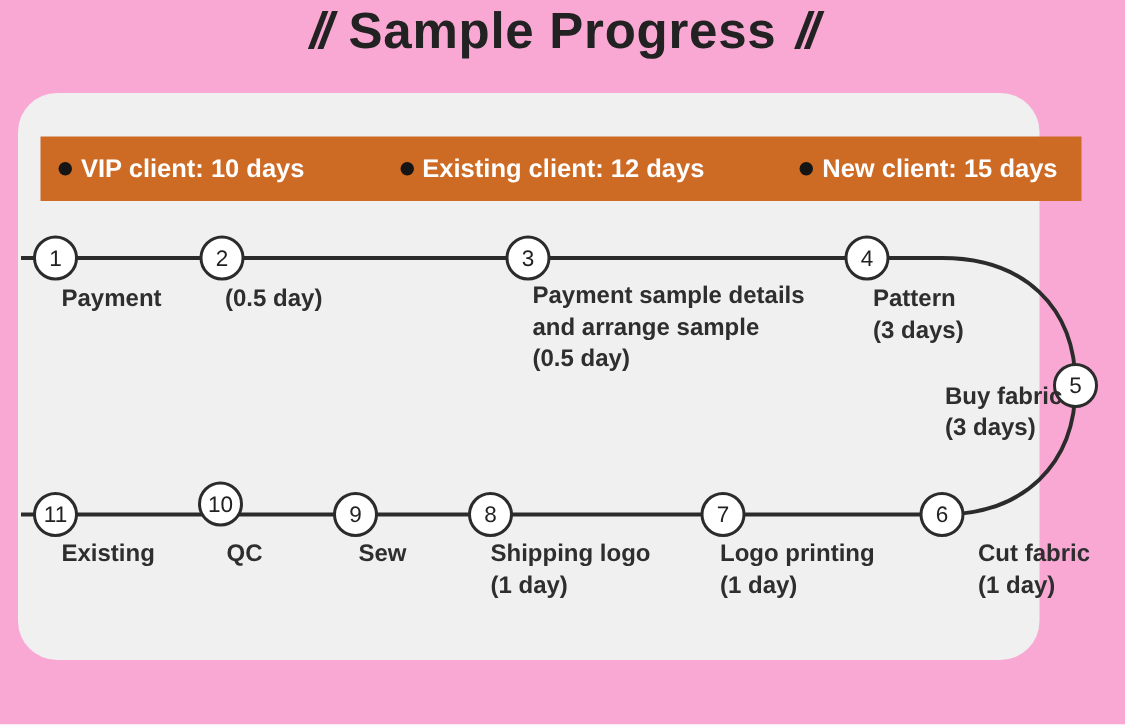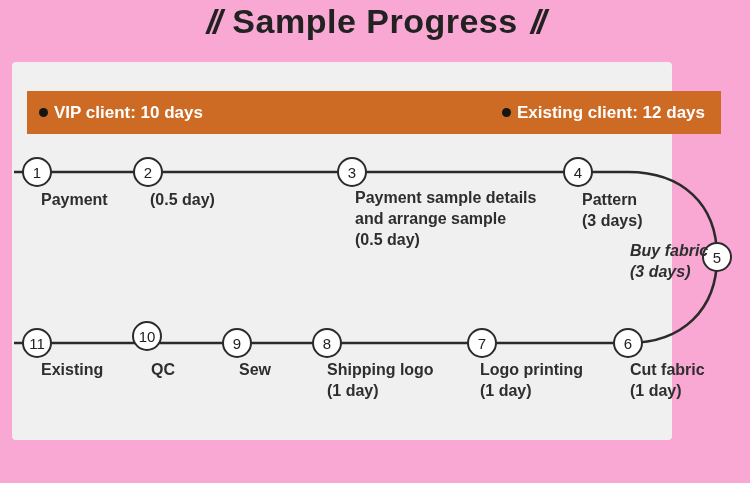--- a/index.html
+++ b/index.html
@@ -37,21 +37,22 @@
   }
 
   
   .card {
     position: absolute;
     left: 12px;
     top: 62px;
     width: 660px;
     height: 378px;
     background: #f0f0f0;
-    border-radius: 4px;
+    border-radius: 26px;
+    padding-left: 21px;
   }
 
   
   .banner {
     position: absolute;
     left: 15px;
     top: 29px;
     width: 694px;
     height: 43px;
     background: #cd6a24;
@@ -131,20 +132,24 @@
 
     <div class="banner">
       <div class="banner-item">
         <span class="bullet-dot"></span>
         <span>VIP client: 10 days</span>
       </div>
       <div class="banner-item">
         <span class="bullet-dot"></span>
         <span>Existing client: 12 days</span>
       </div>
+      <div class="banner-item">
+        <span class="bullet-dot"></span>
+        <span>New client: 15 days</span>
+      </div>
     </div>
 
     <svg class="flow-svg" viewBox="0 0 727 378" aria-hidden="true">
       <path d="M 2 110 H 616 C 670 110 705 142 705 195 C 705 248 670 281 616 281 H 2" fill="none" stroke="#2b2b2b" stroke-width="2.6"></path>
     </svg>
 
     <div class="node" style="left:10px;  top:95px;">
         <span>1</span>
       </div>
     <div class="node" style="left:121px; top:95px;">
@@ -186,25 +191,25 @@
       <div>(0.5 day)</div>
     </div>
     <div class="lbl wrap" style="left:326px; top:125px;">
       <div>Payment sample details and arrange sample</div>
       <div>(0.5 day)</div>
     </div>
     <div class="lbl" style="left:553px; top:127px;">
       <div>Pattern</div>
       <div>(3 days)</div>
     </div>
-    <div class="lbl" style="left:601px; top:178px;font-style:italic;">
+    <div class="lbl" style="left:601px; top:192px;">
       <div>Buy fabric</div>
       <div>(3 days)</div>
     </div>
-    <div class="lbl" style="left:601px; top:297px;">
+    <div class="lbl" style="left:623px; top:297px;">
       <div>Cut fabric</div>
       <div>(1 day)</div>
     </div>
     <div class="lbl" style="left:451px; top:297px;">
       <div>Logo printing</div>
       <div>(1 day)</div>
     </div>
     <div class="lbl" style="left:298px; top:297px;">
       <div>Shipping logo</div>
       <div>(1 day)</div>

